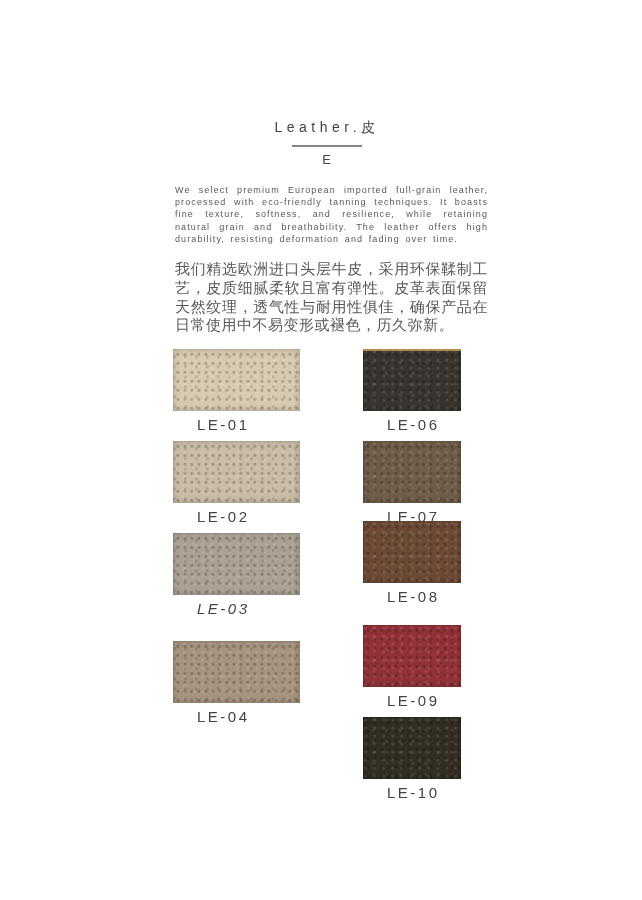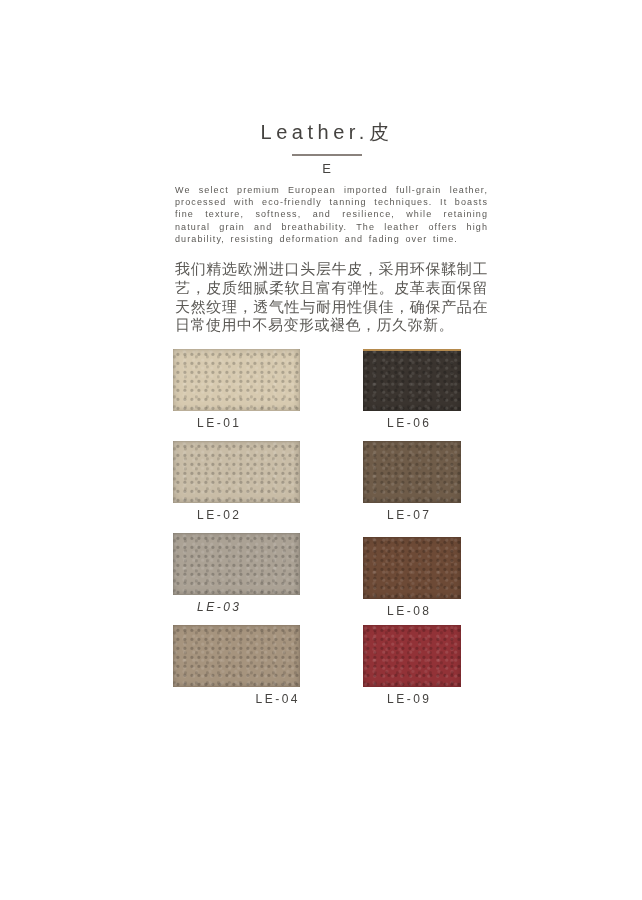--- a/index.html
+++ b/index.html
@@ -9,21 +9,21 @@
     background:var(--background,#ffffff);
     font-family:"Liberation Sans", sans-serif;
     overflow:hidden;
   }
   
   .header{
     position:absolute;left:167px;top:119px;width:320px;
     text-align:center;color:var(--text-primary,#454340);
   }
   .page-title{
-    font-size:20px;font-weight:normal;letter-spacing:4.5px;
+    font-size:14px;font-weight:normal;letter-spacing:4.5px;
     margin:0;color:var(--text-primary,#454340);
   }
   .title-divider{
     width:70px;height:2px;margin:8px auto 5px auto;
     background:var(--divider,#8a827d);
   }
   .series-letter{
     font-size:13px;letter-spacing:1px;color:var(--text-primary,#454340);
   }
   
@@ -54,21 +54,21 @@
       radial-gradient(circle at 70% 60%, rgba(0,0,0,0.20) 0 1px, transparent 2.1px),
       radial-gradient(circle at 12% 78%, rgba(0,0,0,0.13) 0 1px, transparent 2.2px),
       radial-gradient(circle at 84% 22%, rgba(255,255,255,0.08) 0 1px, transparent 2.2px);
     background-size: 9px 8px, 7px 9px, 11px 10px, 13px 11px;
     box-shadow: inset 0 0 7px rgba(0,0,0,0.22), inset 0 0 1px rgba(0,0,0,0.35);
   }
   .swatch-accent{
     position:absolute;left:0;top:0;width:100%;height:2px;
   }
   .swatch-label{
-    margin-top:5px;font-size:12px;letter-spacing:2.5px;
+    margin-top:5px;font-size:15px;letter-spacing:2.5px;
     color:var(--text-primary,#454340);
     padding-left:24px;
   }
 </style>
 </head>
 <body>
 
 <div class="page">
 
   <div class="header">
@@ -86,37 +86,41 @@
         <div class="swatch-label">LE-01</div>
       </div>
       <div class="swatch-cell left" style="left: 0px; top: 92px;">
         <div class="swatch-photo" style="background-color: rgb(201, 189, 167);"></div>
         <div class="swatch-label">LE-02</div>
       </div>
       <div class="swatch-cell left" style="left: 0px; top: 184px; font-style: italic;">
         <div class="swatch-photo" style="background-color: rgb(171, 162, 149);"></div>
         <div class="swatch-label">LE-03</div>
       </div>
-      <div class="swatch-cell left" style="left: 0px; top: 276px; text-align: right;">
+      <div class="swatch-cell left" style="left: 0px; top: 292px;">
         <div class="swatch-photo" style="background-color: rgb(166, 148, 126);"></div>
         <div class="swatch-label">LE-04</div>
       </div>
       <div class="swatch-cell right" style="left: 190px; top: 0px;">
         <div class="swatch-photo" style="background-color: rgb(58, 52, 47);">
           <div class="swatch-accent" style="background: rgb(181, 138, 77);"></div>
         </div>
         <div class="swatch-label">LE-06</div>
       </div>
       <div class="swatch-cell right" style="left: 190px; top: 92px;">
         <div class="swatch-photo" style="background-color: rgb(111, 92, 73);"></div>
         <div class="swatch-label">LE-07</div>
       </div>
-      <div class="swatch-cell right" style="left: 190px; top: 188px;">
+      <div class="swatch-cell right" style="left: 190px; top: 172px;">
         <div class="swatch-photo" style="background-color: rgb(109, 74, 54);"></div>
         <div class="swatch-label">LE-08</div>
       </div>
       <div class="swatch-cell right" style="left: 190px; top: 276px;">
         <div class="swatch-photo" style="background-color: rgb(146, 50, 55);"></div>
         <div class="swatch-label">LE-09</div>
       </div>
+      <div class="swatch-cell right" style="left: 190px; top: 368px;">
+        <div class="swatch-photo" style="background-color: rgb(51, 45, 35);"></div>
+        <div class="swatch-label">LE-10</div>
+      </div>
     </div>
 
 </div>
 
 </body></html>

